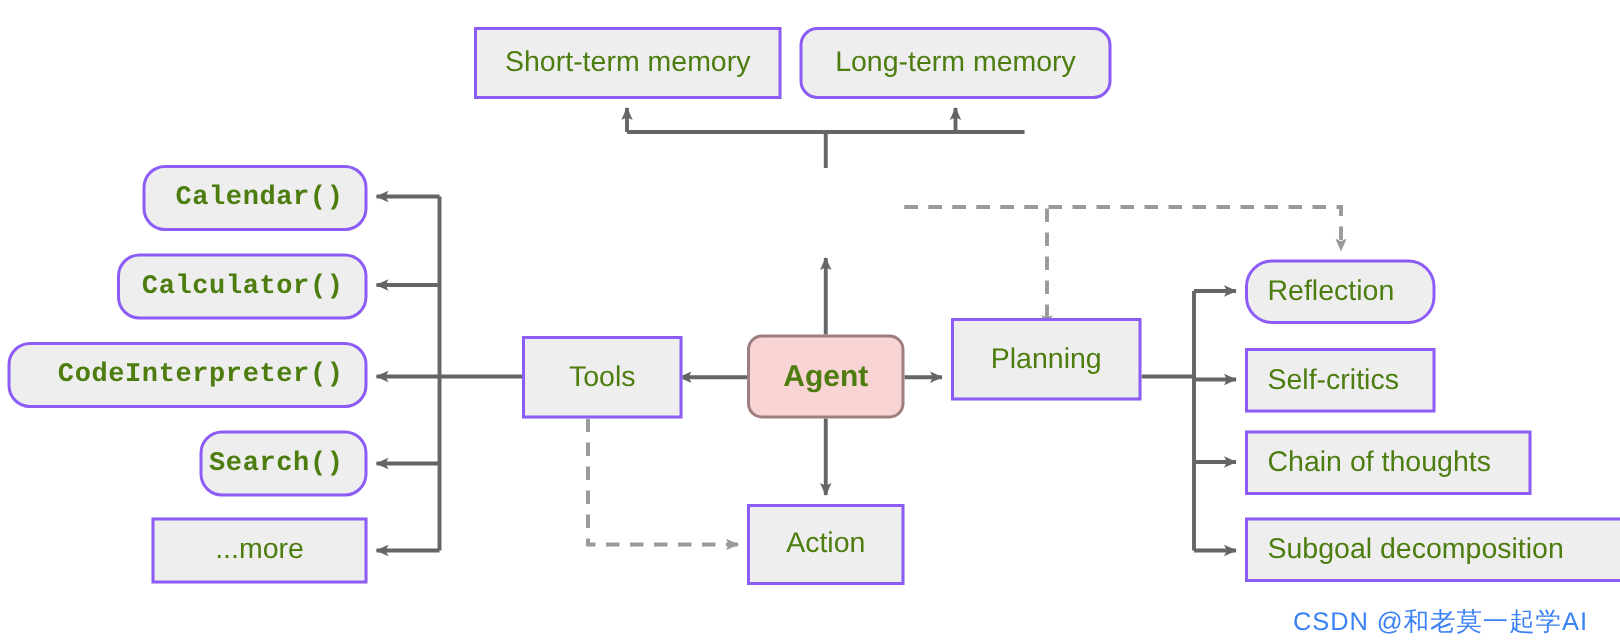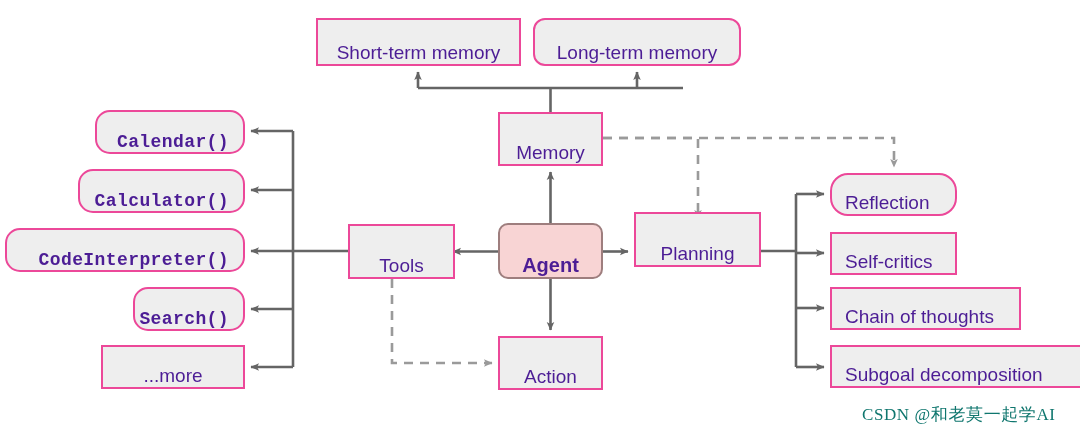--- a/index.html
+++ b/index.html
@@ -21,24 +21,24 @@
     position: absolute;
     left: 0;
     top: 0;
     width: 1080px;
     height: 428px;
   }
   .node {
     position: absolute;
     box-sizing: border-box;
     background: #eeeeee;
-    border: 2px solid #ec4899;
+    border: 2px solid #8b5cf6;
     display: flex;
-    align-items: flex-end;
-    color: #4c1d95;
+    align-items: center;
+    color: #4d7c0f;
     white-space: nowrap;
   }
   .node.center {
     justify-content: center;
   }
   .node.leftpad {
     justify-content: flex-start;
     padding-left: 13px;
   }
   .node.rightpad {
@@ -57,26 +57,25 @@
     border-radius: 15px;
   }
   .agent-node {
     background: #f8d4d4;
     border-color: #9e7e7e;
     font-weight: bold;
     font-size: 20px;
   }
   .watermark {
     position: absolute;
-    color: #0f766e;
+    color: #3b82f6;
     font-size: 17px;
     letter-spacing: 0.6px;
     white-space: nowrap;
     user-select: none;
-    font-family: Liberation Serif, serif;
   }
 </style>
 </head>
 <body>
 
 <div id="canvas">
 
   <svg id="edges" viewBox="0 0 1080 428" xmlns="http://www.w3.org/2000/svg">
     <defs>
       <marker id="arrow-solid" markerWidth="9" markerHeight="9" refX="8" refY="4.5" orient="auto" markerUnits="userSpaceOnUse">
@@ -130,23 +129,20 @@
   </svg>
 
   <div class="node sans center" style="left:316px; top:18px; width:205px; height:48px;">
     <span>Short-term memory</span>
   </div>
 
   <div class="node sans center" style="left:533px; top:18px; width:208px; height:48px;border-radius:12px;">
     <span>Long-term memory</span>
   </div>
 
-  <div class="node sans center" style="left:498px; top:112px; width:105px; height:54px;">
-    <span>Memory</span>
-  </div>
 
   <div class="node sans center agent-node" style="left:498px; top:223px; width:105px; height:56px;border-radius:10px;">
     <span>Agent</span>
   </div>
 
   <div class="node sans center" style="left:498px; top:336px; width:105px; height:54px;">
     <span>Action</span>
   </div>
 
   <div class="node sans center" style="left:348px; top:224px; width:107px; height:55px;">

